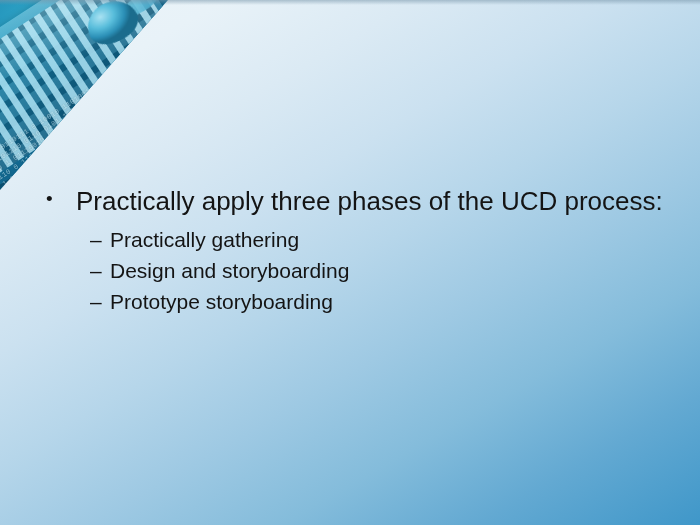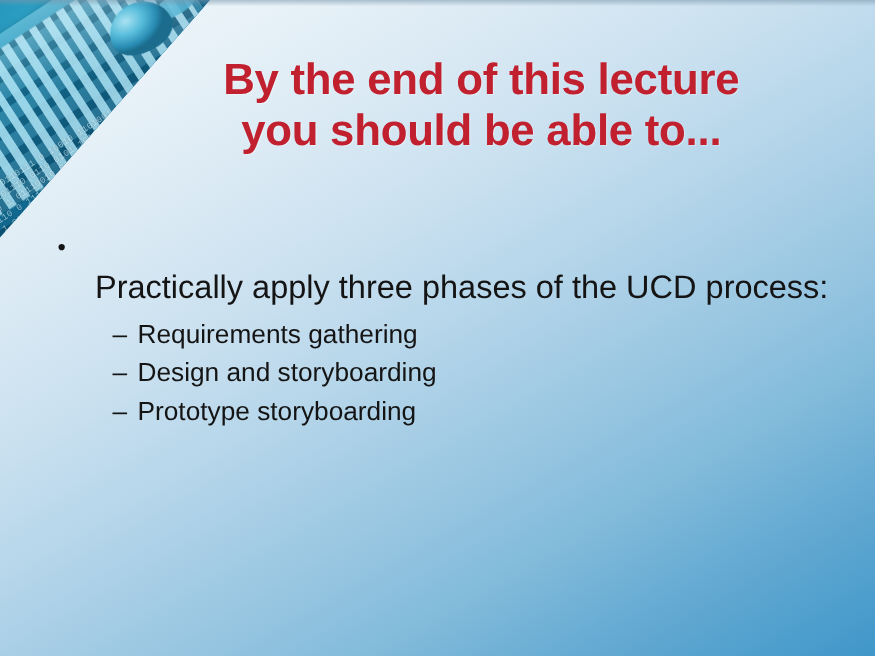--- a/index.html
+++ b/index.html
@@ -161,21 +161,21 @@
     line-height: 1.20;
     margin-bottom: 10px;
   }
   .lvl1 .marker {
     flex: 0 0 auto;
     width: 30px;
     font-size: 19px;
     line-height: 1.40;
     text-align: left;
   }
-  .lvl1 .txt { flex: 1 1 auto; margin-top: 28px; }
+  .lvl1 .txt { flex: 1 1 auto; }
 
   .sublist { margin-left: 44px; }
   .lvl2 {
     display: flex;
     align-items: flex-start;
     font-size: 21px;
     line-height: 1.28;
     margin-bottom: 4px;
   }
   .lvl2 .marker {
@@ -202,37 +202,33 @@
 1010 01101110 0110 0101 10110 01
 0110100 1 01110010 0110 1 0010111
 10010110 0 1110011 01100 10101110
 0110 1 0010 01110 0 1101110 01011
 1 0110010 01100101 0 1110 0100110
 0110111 0 1001011 0100 11011 1001
 10 01101 0110 10010 1101 00110111</div>
     <div class="photo-fade"></div>
   </div>
 
-  <div id="title">
-    <span class="tline">By the end of this lecture</span>
-    <span class="tline">you should be able to...</span>
-  </div>
 
   <div id="body">
 
     <div class="lvl1">
       <span class="marker">•</span>
       <span class="txt">Practically apply three phases of the UCD process:</span>
     </div>
 
     <div class="sublist">
 
       <div class="lvl2">
         <span class="marker">–</span>
-        <span class="txt">Requirements gathering</span>
+        <span class="txt">Practically gathering</span>
       </div>
 
       <div class="lvl2">
         <span class="marker">–</span>
         <span class="txt">Design and storyboarding</span>
       </div>
 
       <div class="lvl2">
         <span class="marker">–</span>
         <span class="txt">Prototype storyboarding</span>

